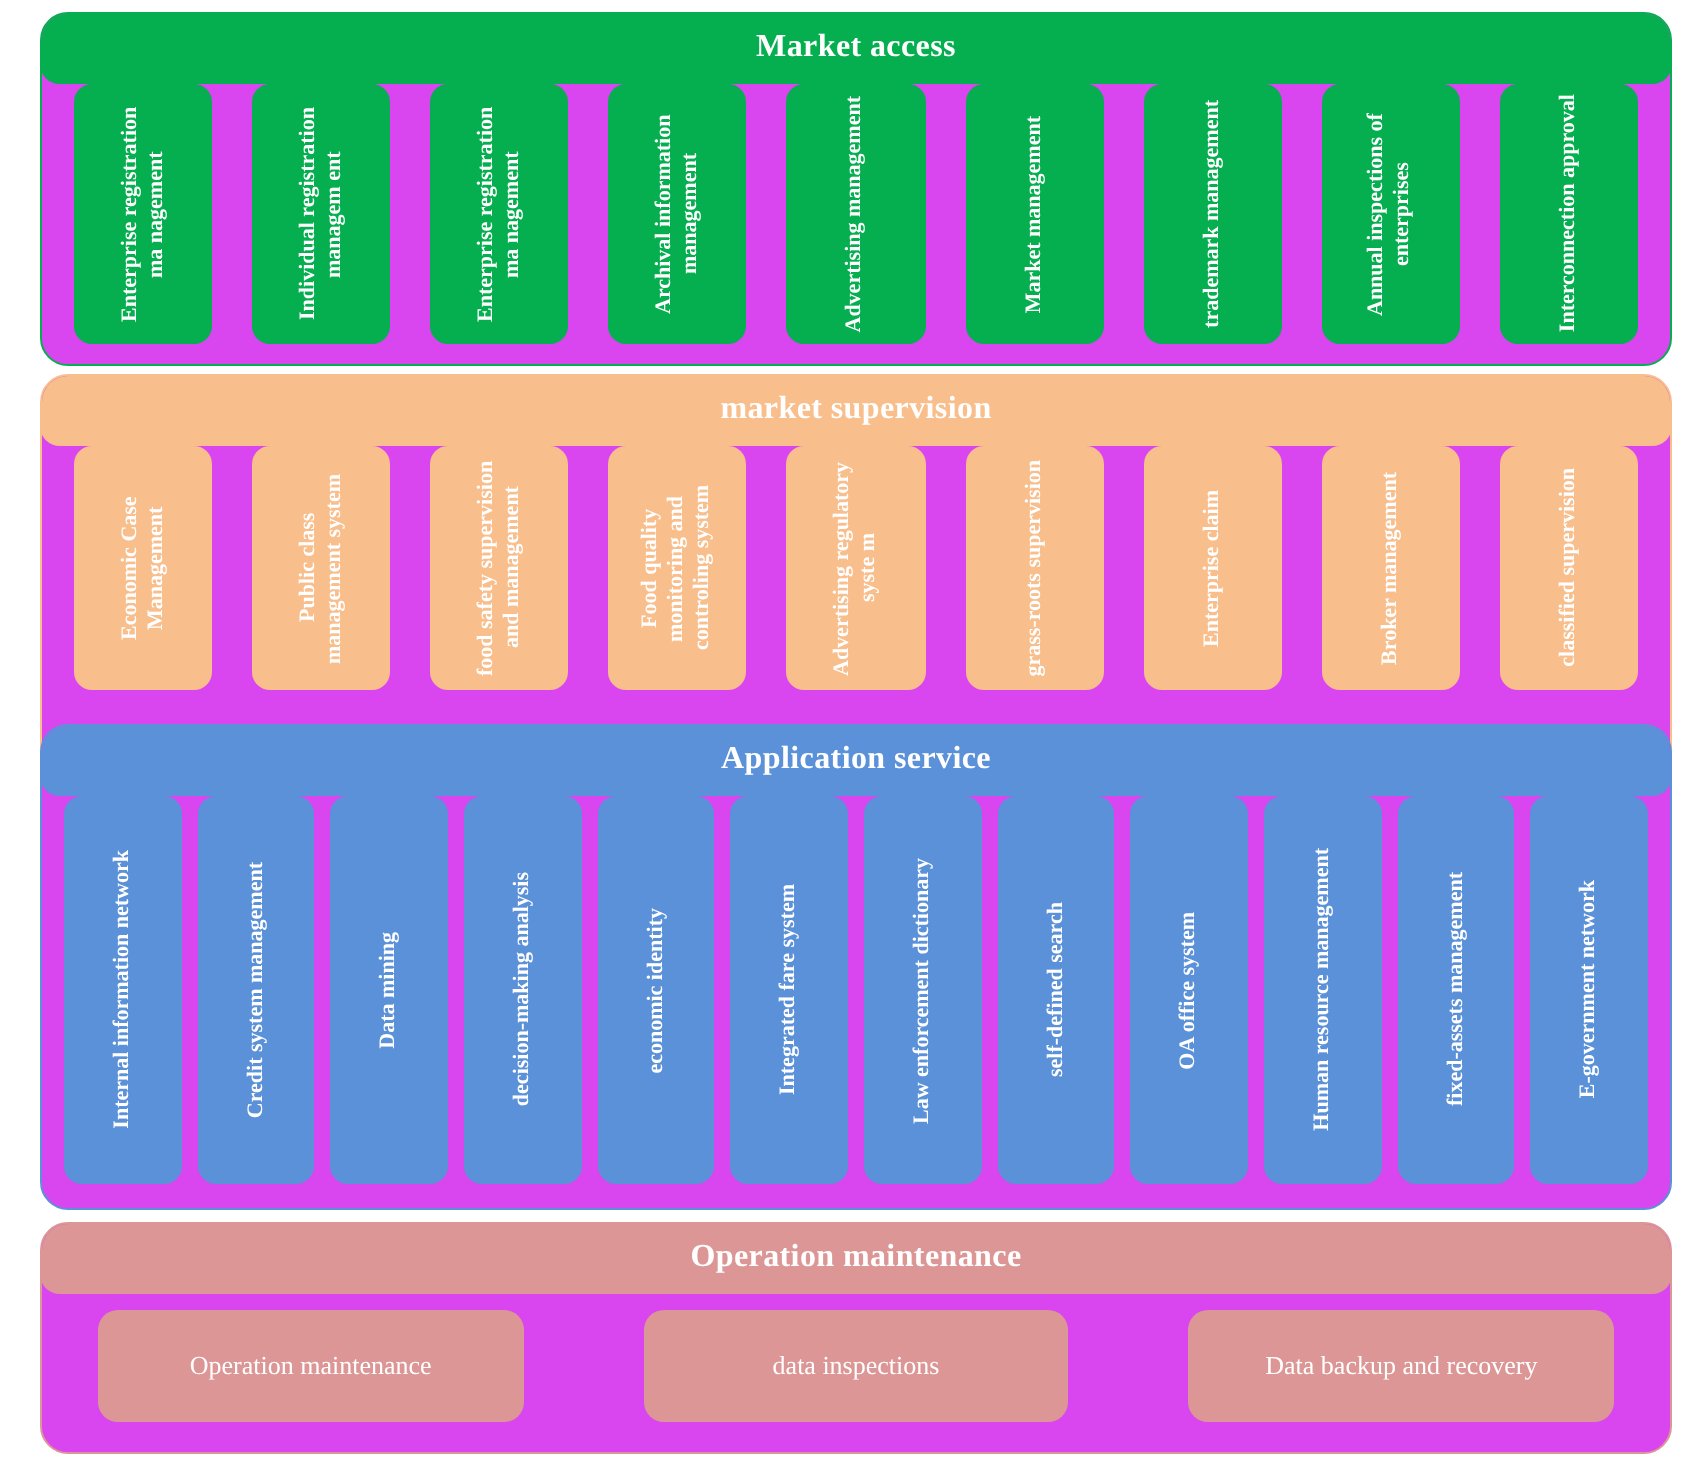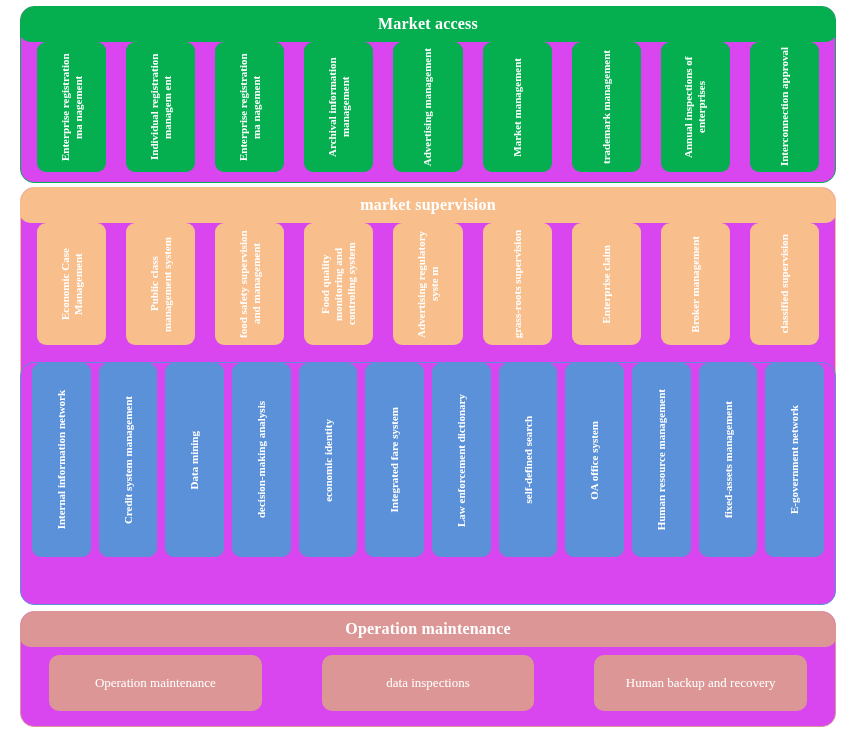--- a/index.html
+++ b/index.html
@@ -216,20 +216,21 @@
       <div class="chip">
         <span class="chip-label">Broker management</span>
       </div>
       <div class="chip">
         <span class="chip-label">classified supervision</span>
       </div>
     </div>
   </section>
 
   <section class="layer" id="layer-application">
+    <div class="layer-header">Application service</div>
     <div class="layer-body">
       <div class="chip">
         <span class="chip-label">Internal information network</span>
       </div>
       <div class="chip">
         <span class="chip-label">Credit system management</span>
       </div>
       <div class="chip">
         <span class="chip-label">Data mining</span>
       </div>
@@ -266,18 +267,18 @@
   <section class="layer" id="layer-operation">
     <div class="layer-header">Operation maintenance</div>
     <div class="layer-body">
       <div class="chip">
         <span class="chip-label">Operation maintenance</span>
       </div>
       <div class="chip">
         <span class="chip-label">data inspections</span>
       </div>
       <div class="chip">
-        <span class="chip-label">Human backup and recovery</span>
+        <span class="chip-label">Data backup and recovery</span>
       </div>
     </div>
   </section>
 
 </div>
 
 </body></html>

